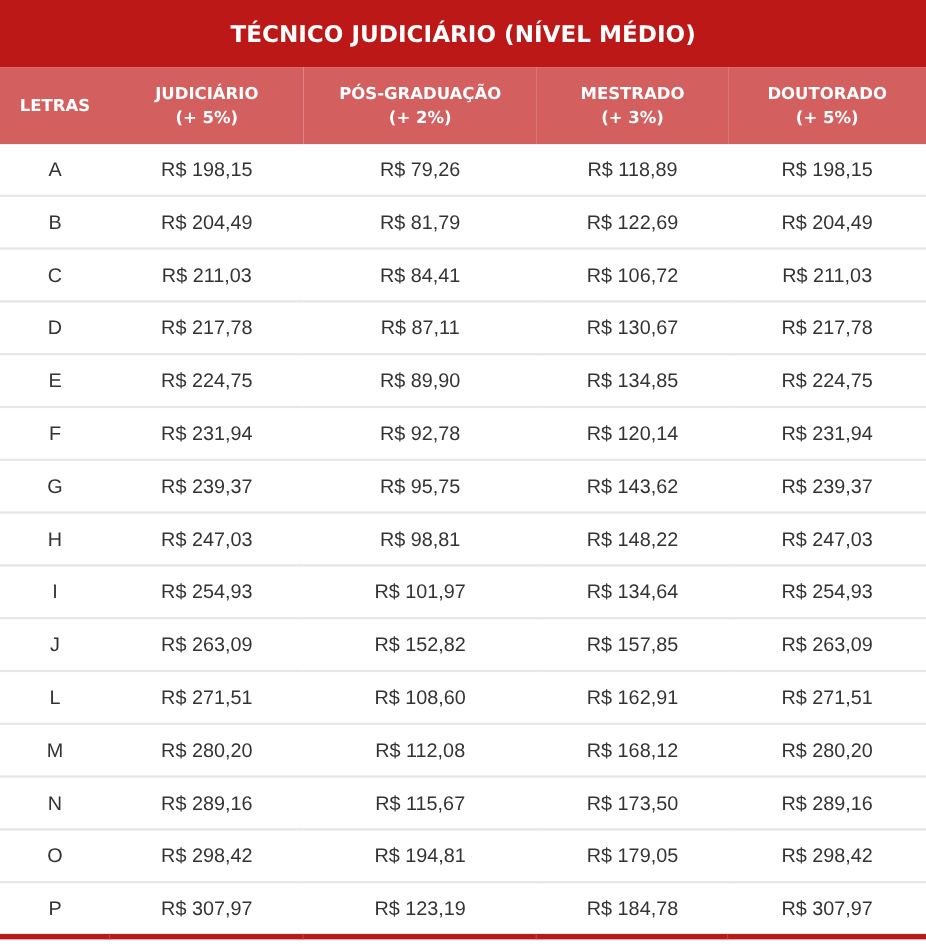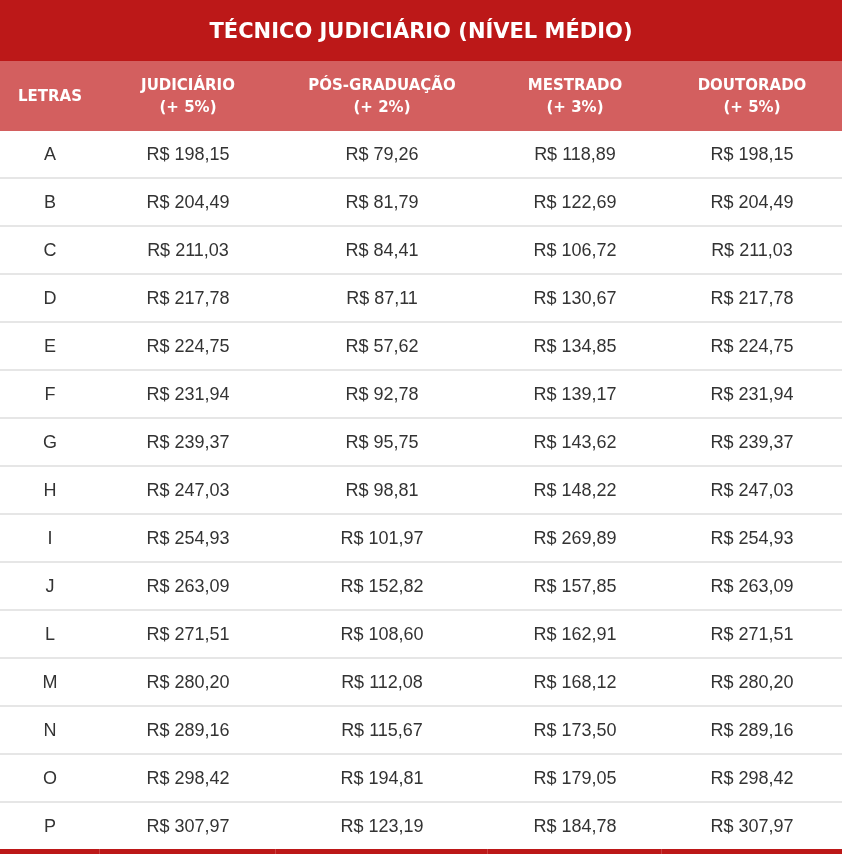--- a/index.html
+++ b/index.html
@@ -91,50 +91,50 @@
         <tr>
           <td>D</td>
           <td>R$ 217,78</td>
           <td>R$ 87,11</td>
           <td>R$ 130,67</td>
           <td>R$ 217,78</td>
         </tr>
         <tr>
           <td>E</td>
           <td>R$ 224,75</td>
-          <td>R$ 57,62</td>
+          <td>R$ 89,90</td>
           <td>R$ 134,85</td>
           <td>R$ 224,75</td>
         </tr>
         <tr>
           <td>F</td>
           <td>R$ 231,94</td>
           <td>R$ 92,78</td>
-          <td>R$ 139,17</td>
+          <td>R$ 120,14</td>
           <td>R$ 231,94</td>
         </tr>
         <tr>
           <td>G</td>
           <td>R$ 239,37</td>
           <td>R$ 95,75</td>
           <td>R$ 143,62</td>
           <td>R$ 239,37</td>
         </tr>
         <tr>
           <td>H</td>
           <td>R$ 247,03</td>
           <td>R$ 98,81</td>
           <td>R$ 148,22</td>
           <td>R$ 247,03</td>
         </tr>
         <tr>
           <td>I</td>
           <td>R$ 254,93</td>
           <td>R$ 101,97</td>
-          <td>R$ 269,89</td>
+          <td>R$ 134,64</td>
           <td>R$ 254,93</td>
         </tr>
         <tr>
           <td>J</td>
           <td>R$ 263,09</td>
           <td>R$ 152,82</td>
           <td>R$ 157,85</td>
           <td>R$ 263,09</td>
         </tr>
         <tr>

